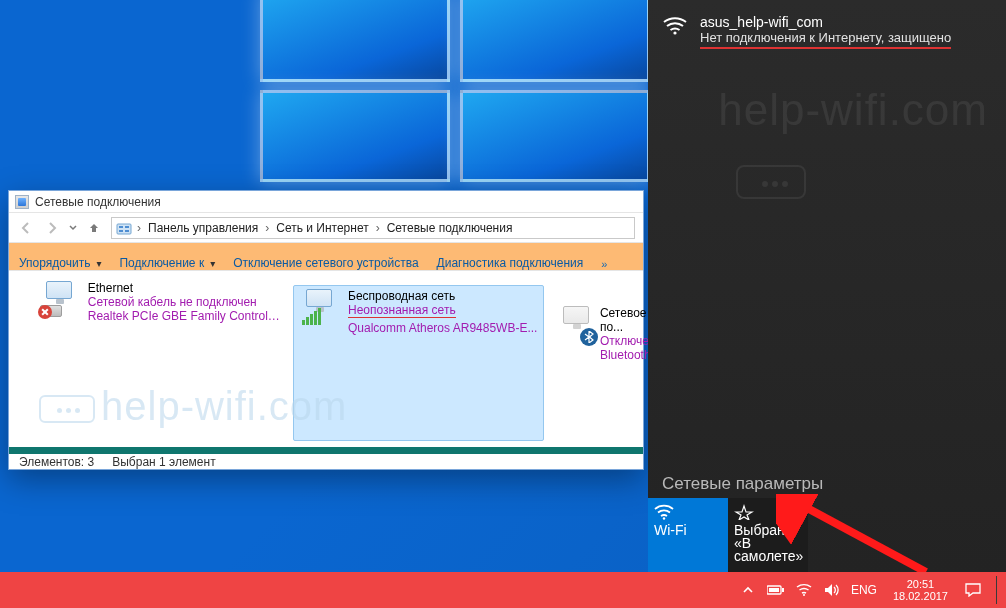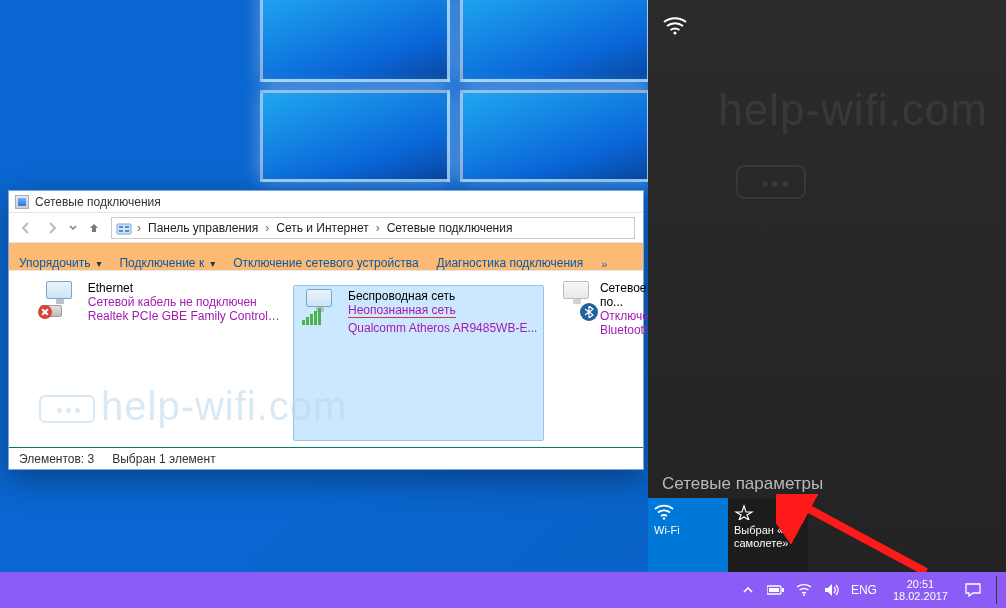--- a/index.html
+++ b/index.html
@@ -62,52 +62,52 @@
   .wifi-bars { position:absolute; left:2px; bottom:0; display:flex; align-items:flex-end; gap:1px;}
   .wifi-bars span{ width:3px; background:#4cb34c; }
   .wifi-bars span:nth-child(1){height:5px}.wifi-bars span:nth-child(2){height:8px}.wifi-bars span:nth-child(3){height:11px}
   .wifi-bars span:nth-child(4){height:14px}.wifi-bars span:nth-child(5){height:17px}
   .bt-badge { position:absolute; right:-4px; bottom:-4px; width:18px; height:18px; border-radius:50%; background:#20629c; display:flex;align-items:center;justify-content:center;}
   .bt-badge svg{display:block;}
   .conn .meta { line-height:14px; max-width:200px; overflow:hidden;}
   .conn .name { color:#000; }
   .conn .sub1, .conn .sub2 { color:#a21caf; white-space:nowrap; overflow:hidden; text-overflow:ellipsis;}
   .conn.sel .sub1 { border-bottom:1.5px solid #d33; display:inline-block; }
-  .conn.last { width: 120px; }
+  .conn.last { width: 120px; margin-top: 25px; }
   .conn.last .meta .sub1, .conn.last .meta .sub2 { overflow: hidden; }
 
-  .status { position:absolute; left:0; right:0; bottom:0; height:22px; background:#fff; border-top:1px solid #0f766e;
+  .status { position:absolute; left:0; right:0; bottom:0; height:22px; background:#fff; border-top:7px solid #0f766e;
     display:flex; align-items:center; gap:18px; padding:0 10px; color:#333;}
 
   
   .flyout {
     position:absolute; right:0; top:0; bottom:36px; width:358px;
     background:linear-gradient(#2b2b2b,#232323);
   }
   .flyout .curnet { padding:14px 12px 0 14px; display:flex; gap:12px; }
   .curnet-icon svg { display:block; }
   .curnet-text .ssid { color:#fff; font-size:14px; }
   .curnet-text .stat { color:#e2e2e2; font-size:13px; border-bottom:2px solid #d33; display:inline-block; padding-bottom:2px;}
   .flyout .settings-lbl { position:absolute; left:14px; bottom:78px; color:#b9b9b9; font-size:17px;}
   .tiles { position:absolute; left:0; right:0; bottom:0; height:74px; display:flex; }
-  .tile { width:80px; background:#1c1c1c; color:#fff; padding:6px 6px; font-size:11px; line-height:13px; display:flex; flex-direction:column; gap:2px; }
+  .tile { width:80px; background:#1c1c1c; color:#fff; padding:6px 6px; font-size:14px; line-height:13px; display:flex; flex-direction:column; gap:2px; }
   .tile.active { background:#0078d7; }
   .tile svg { display:block; margin-bottom:2px;}
   .tile .two { display:block; }
   .flyout-bg-text { position:absolute; right:18px; top:85px; color:rgba(255,255,255,.07); font-size:44px; font-weight:300; letter-spacing:1px; pointer-events:none; }
   .flyout-bg-dash { position:absolute; right:200px; top:165px; width:70px; height:34px; border:2px solid rgba(255,255,255,.07); border-radius:8px; }
   .flyout-bg-dash::after{content:"";position:absolute;left:24px;top:14px;width:6px;height:6px;border-radius:50%;background:rgba(255,255,255,.07);box-shadow:10px 0 0 rgba(255,255,255,.07),20px 0 0 rgba(255,255,255,.07);}
 
   
   .wm { position:absolute; left:30px; bottom:40px; color:#b9d6ec; font-size:40px; font-weight:300; letter-spacing:1px; opacity:.55; pointer-events:none;}
   .wm .box { display:inline-block; width:56px;height:28px;border:2px solid #b9d6ec;border-radius:6px;margin-right:6px;vertical-align:middle; position:relative;}
   .wm .box::after{content:"";position:absolute;left:16px;top:11px;width:5px;height:5px;border-radius:50%;background:#b9d6ec;box-shadow:9px 0 0 #b9d6ec,18px 0 0 #b9d6ec;}
 
   
-  .taskbar { position:absolute; left:0; right:0; bottom:0; height:36px; background:#8b5cf6; display:flex; justify-content:flex-end; align-items:center; color:#fff; padding:0 4px;}
+  .taskbar { position:absolute; left:0; right:0; bottom:0; height:36px; background:#ef4444; display:flex; justify-content:flex-end; align-items:center; color:#fff; padding:0 4px;}
   .tray { display:flex; align-items:center; gap:10px; }
   .tray .ic { width:18px; height:18px; display:flex; align-items:center; justify-content:center; }
   .tray .lang { font-size:12px; }
   .clock { text-align:center; font-size:11px; line-height:12px; margin:0 6px;}
   .show-desktop { width:6px; height:28px; border-left:1px solid #3a3a3a; margin-left:4px;}
 
   .tray svg { display:block; }
 
   
   .arrow { position:absolute; pointer-events:none; }
@@ -234,20 +234,24 @@
 </div>
 
 <div class="flyout">
   <div class="curnet">
     <div class="curnet-icon">
       <svg width="26" height="22" viewBox="0 0 26 22">
           <path d="M2 8a18 18 0 0 1 22 0M5 12a13 13 0 0 1 16 0M8.5 16a8 8 0 0 1 9 0" fill="none" stroke="#fff" stroke-width="2"></path>
           <circle cx="13" cy="19" r="1.6" fill="#fff"></circle>
         </svg>
     </div>
+    <div class="curnet-text">
+      <div class="ssid">asus_help-wifi_com</div>
+      <div class="stat">Нет подключения к Интернету, защищено</div>
+    </div>
   </div>
 
   <div class="flyout-bg-text">help-wifi.com</div>
   <div class="flyout-bg-dash"></div>
 
   <div class="settings-lbl">Сетевые параметры</div>
 
   <div class="tiles">
     <div class="tile active">
       <svg width="20" height="16" viewBox="0 0 20 16">

